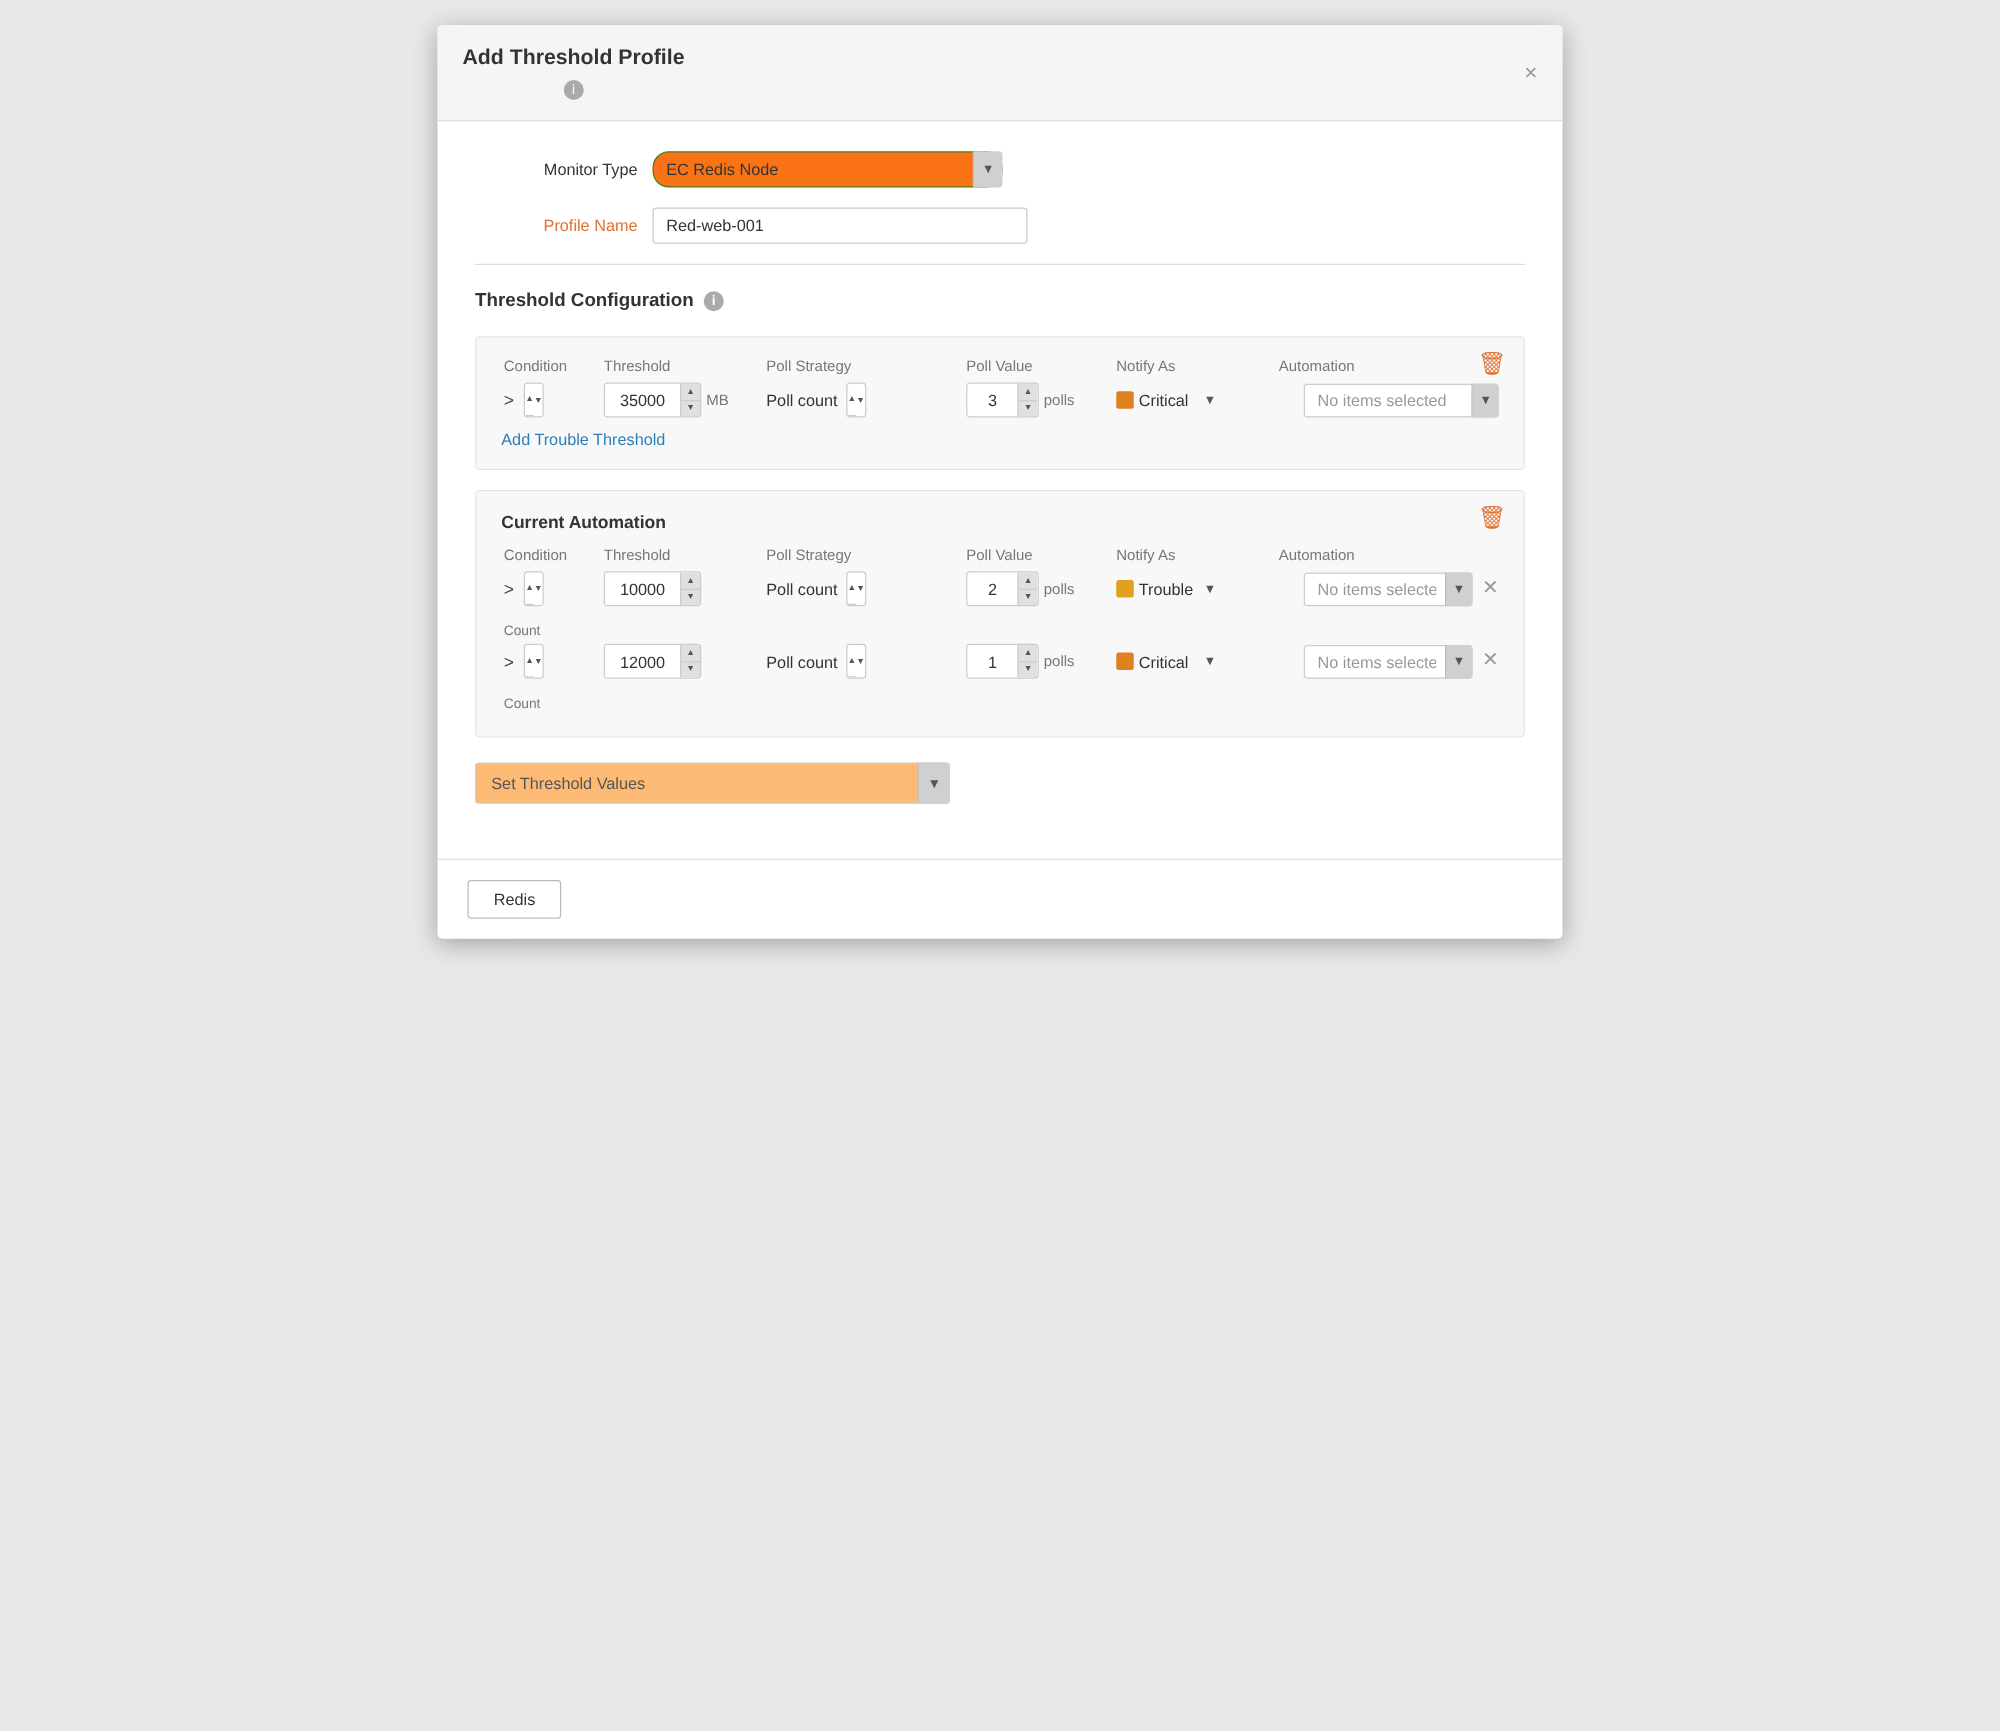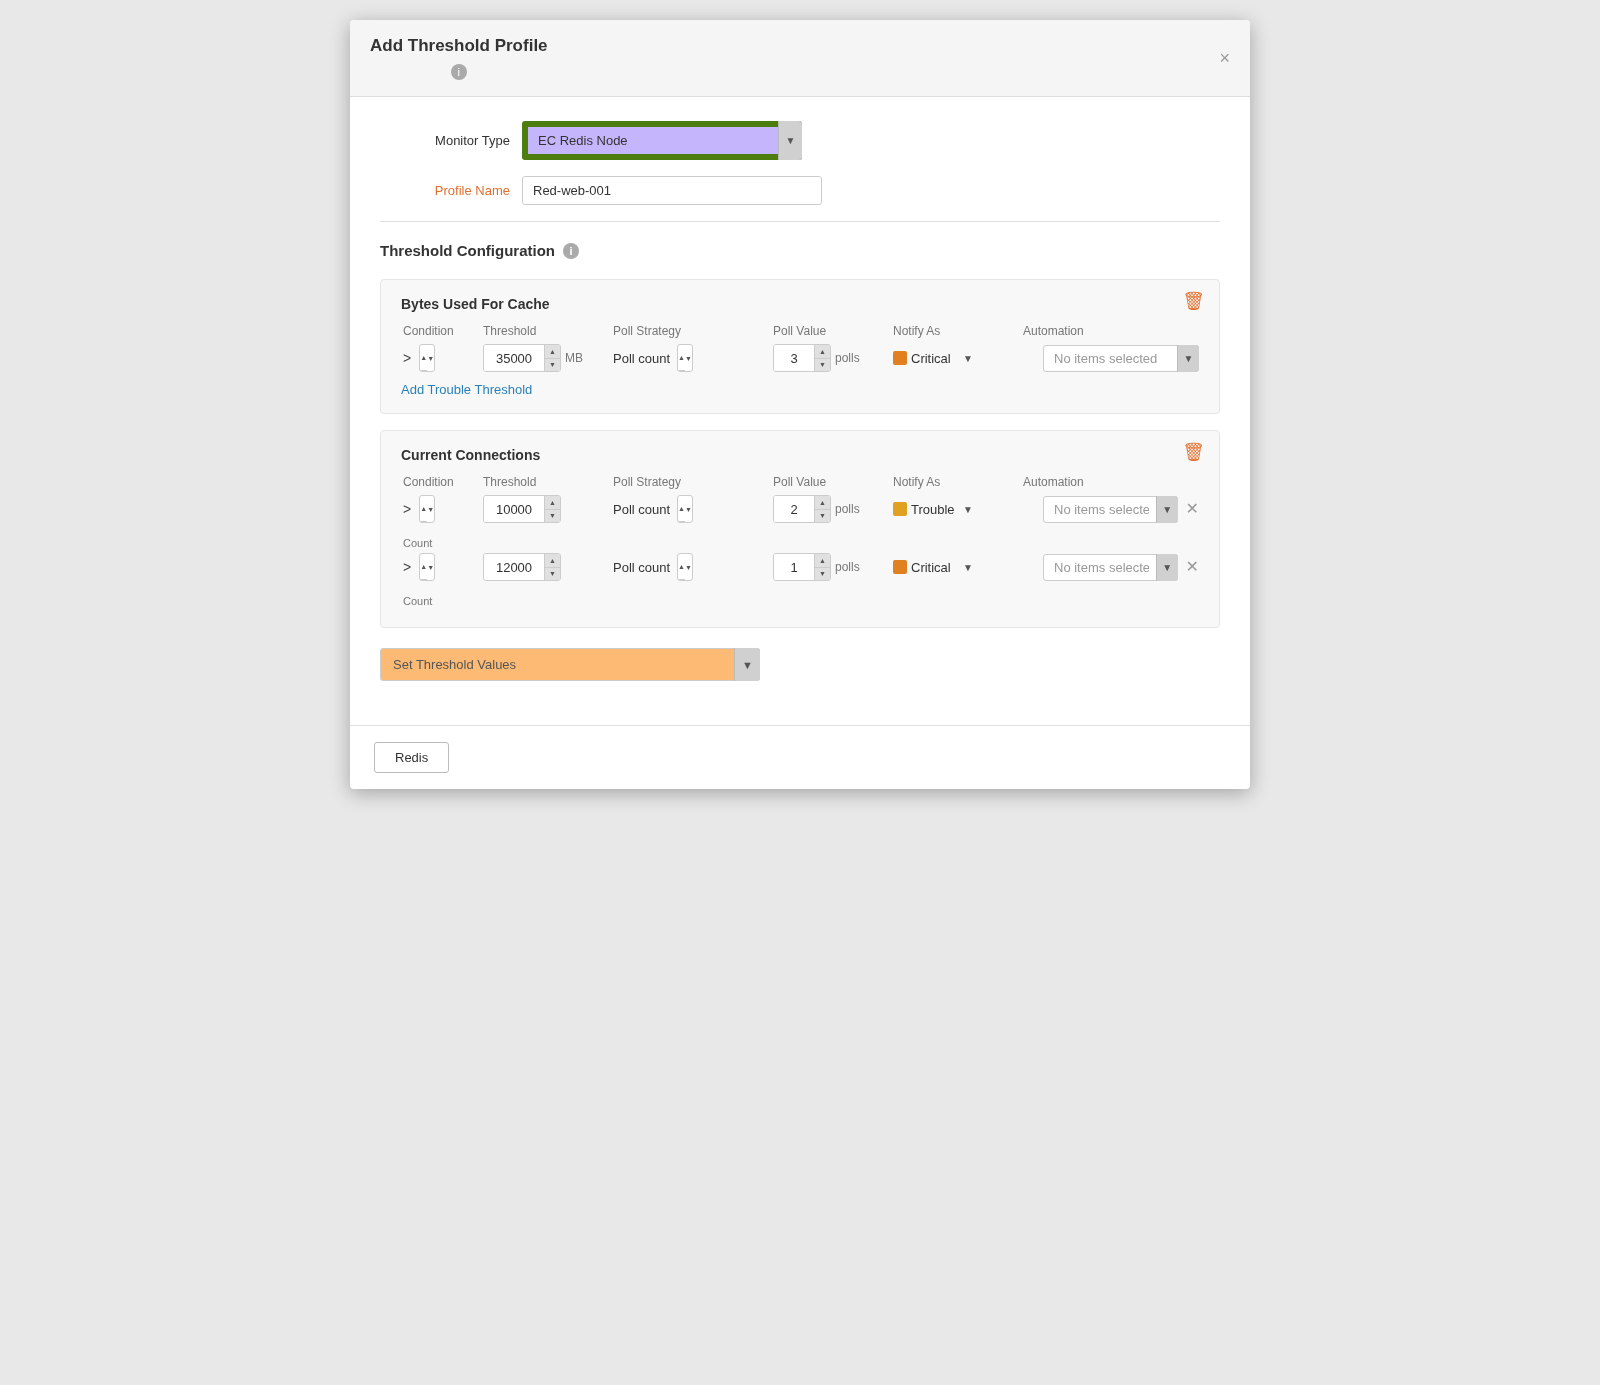--- a/index.html
+++ b/index.html
@@ -80,26 +80,26 @@
       color: #e07030;
     }
     .select-wrapper {
       position: relative;
       display: inline-flex;
       align-items: center;
     }
     .form-select {
       appearance: none;
       -webkit-appearance: none;
-      border: 6px solid #4d7c0f;
-      border-radius: 3px;
+      border: 1px solid #4d7c0f;
+      border-radius: 13px;
       padding: 6px 28px 6px 10px;
       font-size: 13px;
       color: #333;
-      background: #c4b5fd;
+      background: #f97316;
       cursor: pointer;
       outline: none;
     }
     .form-select.monitor-type {
       width: 280px;
     }
     .select-arrow {
       position: absolute;
       right: 0;
       top: 0;
@@ -465,21 +465,20 @@
     <hr class="section-divider">
 
     <div class="section-title">
       <span>Threshold Configuration</span>
       <span class="info-icon">i</span>
     </div>
 
     <div style="height:12px"></div>
 
     <div class="threshold-block">
-      <div class="threshold-block-title">Bytes Used For Cache</div>
       <button class="delete-btn">🗑</button>
 
       
       <div class="threshold-col-headers">
         <div class="col-header col-condition">Condition</div>
         <div class="col-header col-threshold">Threshold</div>
         <div class="col-header col-poll-strategy">Poll Strategy</div>
         <div class="col-header col-poll-value">Poll Value</div>
         <div class="col-header col-notify">Notify As</div>
         <div class="col-header col-automation">Automation</div>
@@ -543,21 +542,21 @@
             <div class="automation-arrow">▼</div>
           </div>
         </div>
       </div>
 
       
       <a class="add-trouble-link">Add Trouble Threshold</a>
     </div>
 
     <div class="threshold-block">
-      <div class="threshold-block-title">Current Connections</div>
+      <div class="threshold-block-title">Current Automation</div>
       <button class="delete-btn">🗑</button>
 
       <div class="threshold-col-headers">
         <div class="col-header col-condition">Condition</div>
         <div class="col-header col-threshold">Threshold</div>
         <div class="col-header col-poll-strategy">Poll Strategy</div>
         <div class="col-header col-poll-value">Poll Value</div>
         <div class="col-header col-notify">Notify As</div>
         <div class="col-header col-automation">Automation</div>
       </div>

